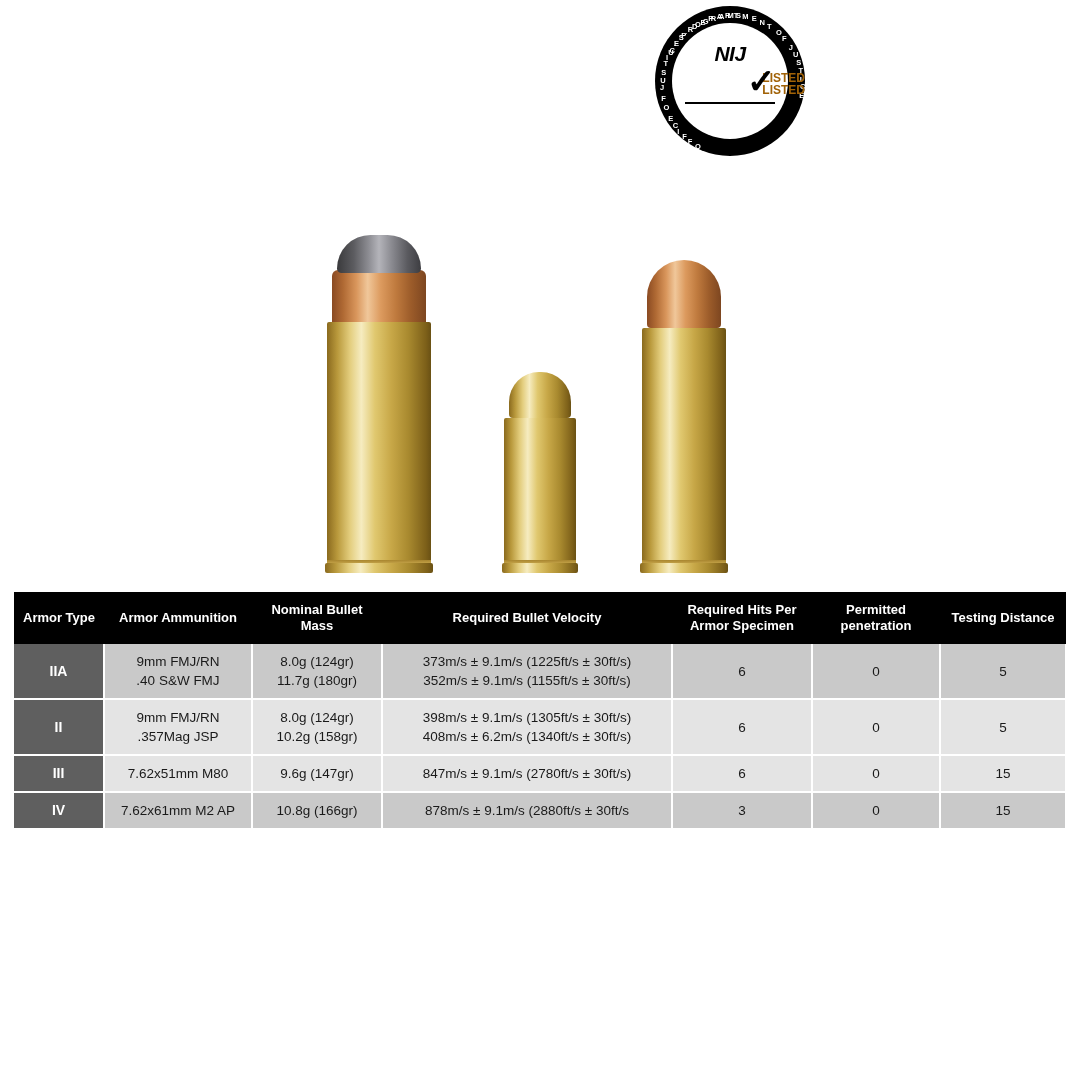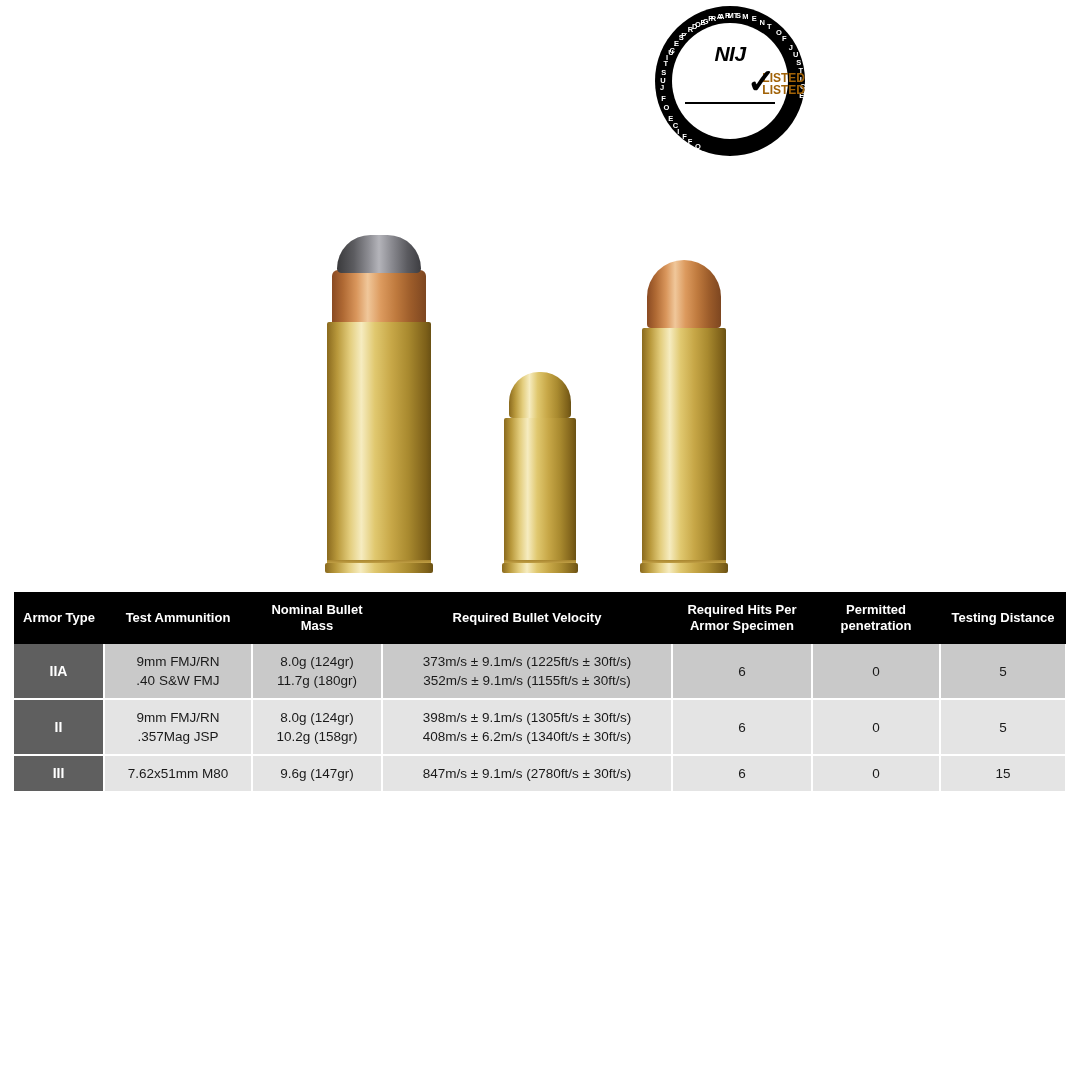--- a/index.html
+++ b/index.html
@@ -329,21 +329,21 @@
           <col class="col-w2">
           <col class="col-w3">
           <col class="col-w4">
         <col class="col-w5">
           <col class="col-w6">
           <col class="col-w7">
       </colgroup>
       <thead>
         <tr>
           <th>Armor Type</th>
-          <th>Test Ammunition</th>
+          <th>Armor Ammunition</th>
           <th>Nominal   Bullet Mass</th>
           <th>Required Bullet Velocity</th>
           <th>Required Hits Per Armor Specimen</th>
           <th>Permitted penetration</th>
           <th>Testing Distance</th>
         </tr>
       </thead>
       <tbody>
         <tr class="band-a">
           <td class="armor">IIA</td>
@@ -371,17 +371,26 @@
         </tr>
         <tr class="band-b">
           <td class="armor">III</td>
           <td class="col-ammo">7.62x51mm M80</td>
           <td class="col-mass">9.6g (147gr)</td>
           <td class="col-vel">847m/s ± 9.1m/s (2780ft/s ± 30ft/s)</td>
           <td>6</td>
           <td>0</td>
           <td>15</td>
         </tr>
+        <tr class="band-a">
+          <td class="armor">IV</td>
+          <td class="col-ammo">7.62x61mm M2 AP</td>
+          <td class="col-mass">10.8g (166gr)</td>
+          <td class="col-vel">878m/s ± 9.1m/s (2880ft/s ± 30ft/s</td>
+          <td>3</td>
+          <td>0</td>
+          <td>15</td>
+        </tr>
       </tbody>
     </table>
   </div>
 
 </div>
 
 </body></html>

